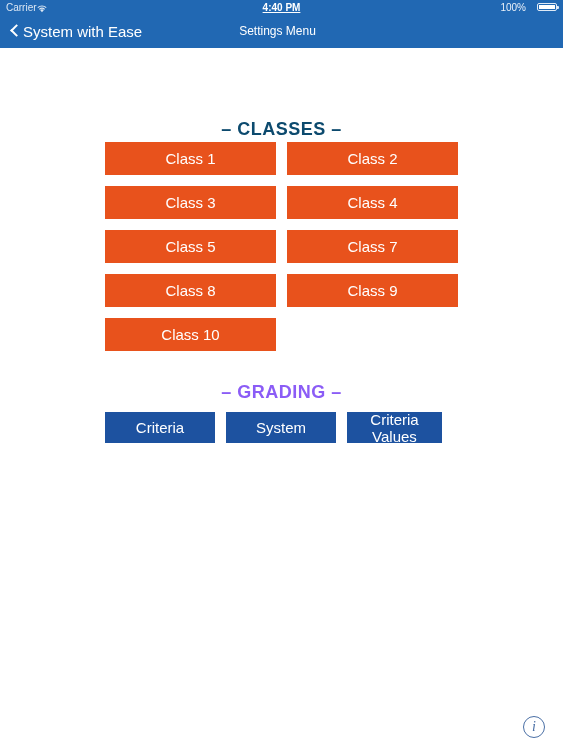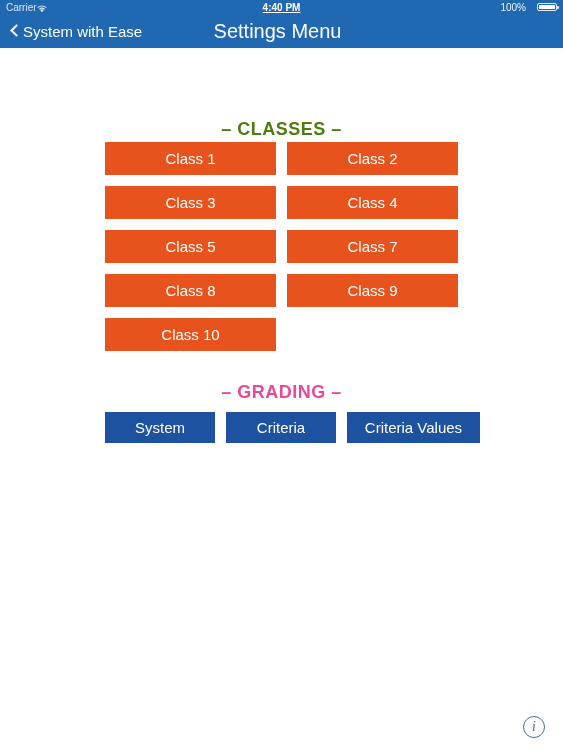--- a/index.html
+++ b/index.html
@@ -119,46 +119,46 @@
     border-left: 2px solid #ffffff;
     border-bottom: 2px solid #ffffff;
     transform: rotate(45deg);
   }
   .nav-title {
     position: absolute;
     left: 0;
     right: 8px;
     text-align: center;
     color: #ffffff;
-    font-size: 20px;
+    font-size: 12px;
     pointer-events: none;
   }
 
   
   .content {
     position: relative;
     background: #ffffff;
     height: 702px;
   }
 
   .section-heading {
     text-align: center;
     font-size: 18px;
     font-weight: bold;
     letter-spacing: 0.5px;
   }
   .section-heading.classes {
-    color: #4d7c0f;
+    color: #0c4a6e;
     position: absolute;
     top: 71px;
     left: 0;
     right: 0;
   }
   .section-heading.grading {
-    color: #ec4899;
+    color: #8b5cf6;
     position: absolute;
     top: 334px;
     left: 0;
     right: 0;
   }
 
   .class-grid {
     position: absolute;
     top: 94px;
     left: 105px;
@@ -191,21 +191,21 @@
     display: flex;
     gap: 11px;
   }
   .btn-grading {
     background: #1D52A0;
     height: 31px;
     font-size: 15px;
   }
   .btn-system { width: 110px; }
   .btn-criteria { width: 110px; }
-  .btn-criteria-values { width: 133px; }
+  .btn-criteria-values { width: 95px; }
 
   
   .info-button {
     position: absolute;
     right: 18px;
     bottom: 12px;
     width: 22px;
     height: 22px;
     border-radius: 50%;
     border: 1px solid #4a6fa5;
@@ -263,19 +263,19 @@
     <button class="btn btn-class">Class 5</button>
     <button class="btn btn-class">Class 7</button>
     <button class="btn btn-class">Class 8</button>
     <button class="btn btn-class">Class 9</button>
     <button class="btn btn-class">Class 10</button>
   </div>
 
   <div class="section-heading grading">– GRADING –</div>
 
   <div class="grading-row">
+    <button class="btn btn-grading btn-criteria">Criteria</button>
     <button class="btn btn-grading btn-system">System</button>
-    <button class="btn btn-grading btn-criteria">Criteria</button>
     <button class="btn btn-grading btn-criteria-values">Criteria Values</button>
   </div>
 
   <div class="info-button">i</div>
 </div>
 
 </body></html>

